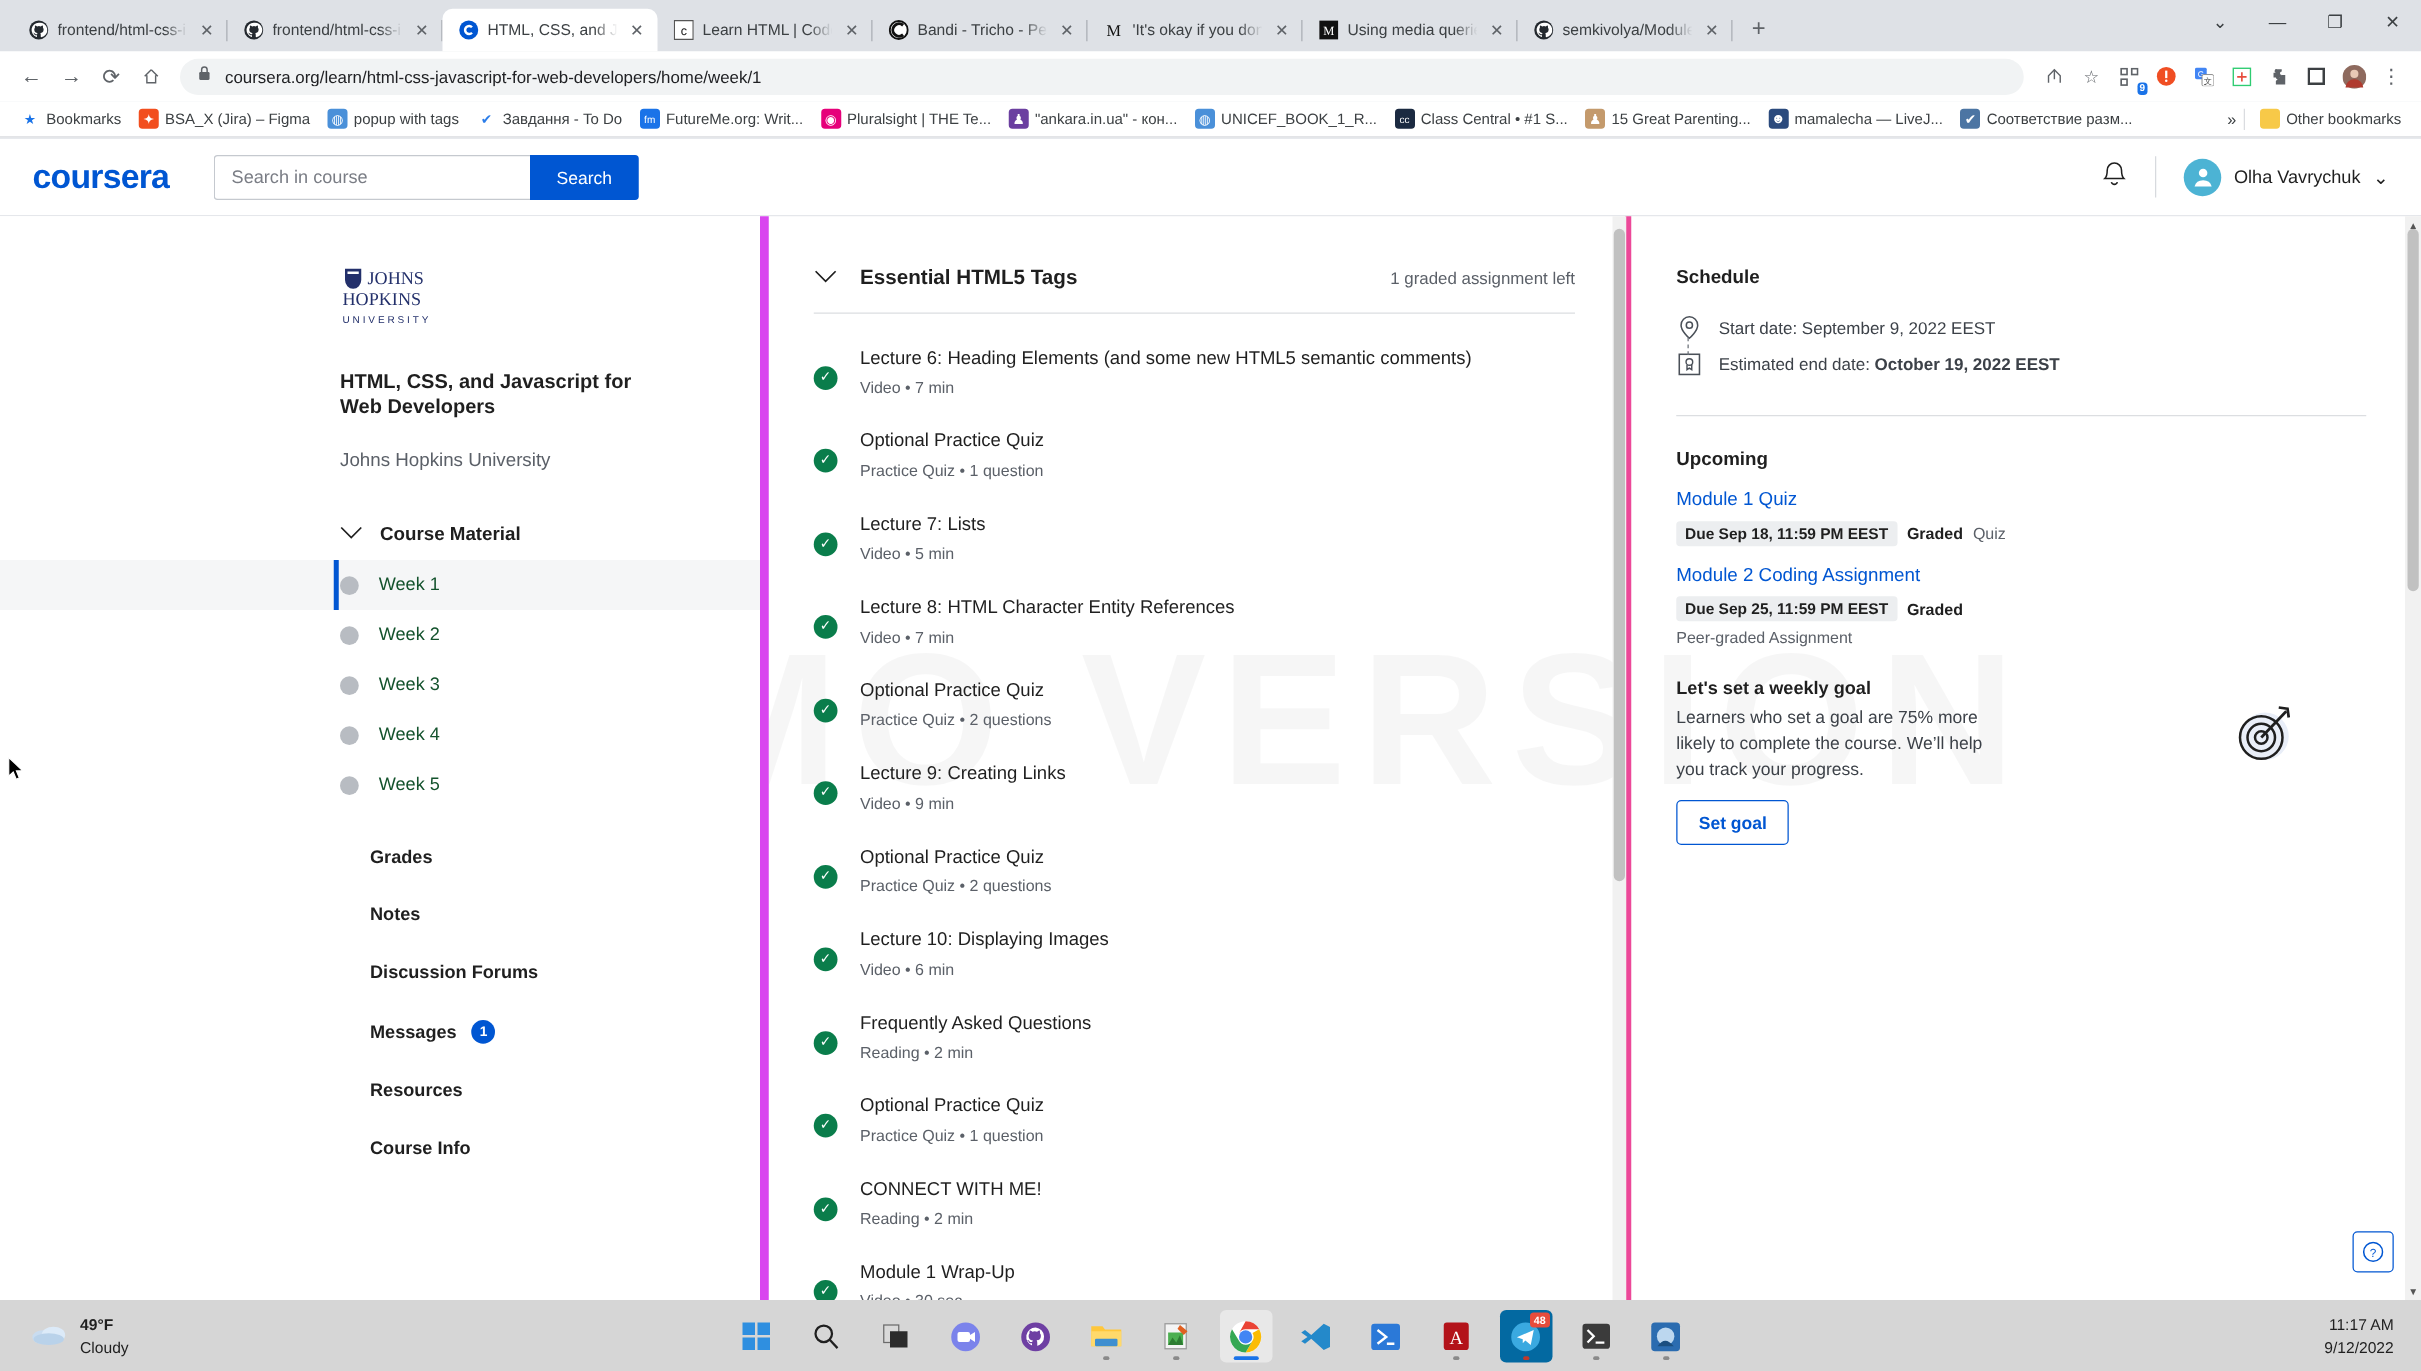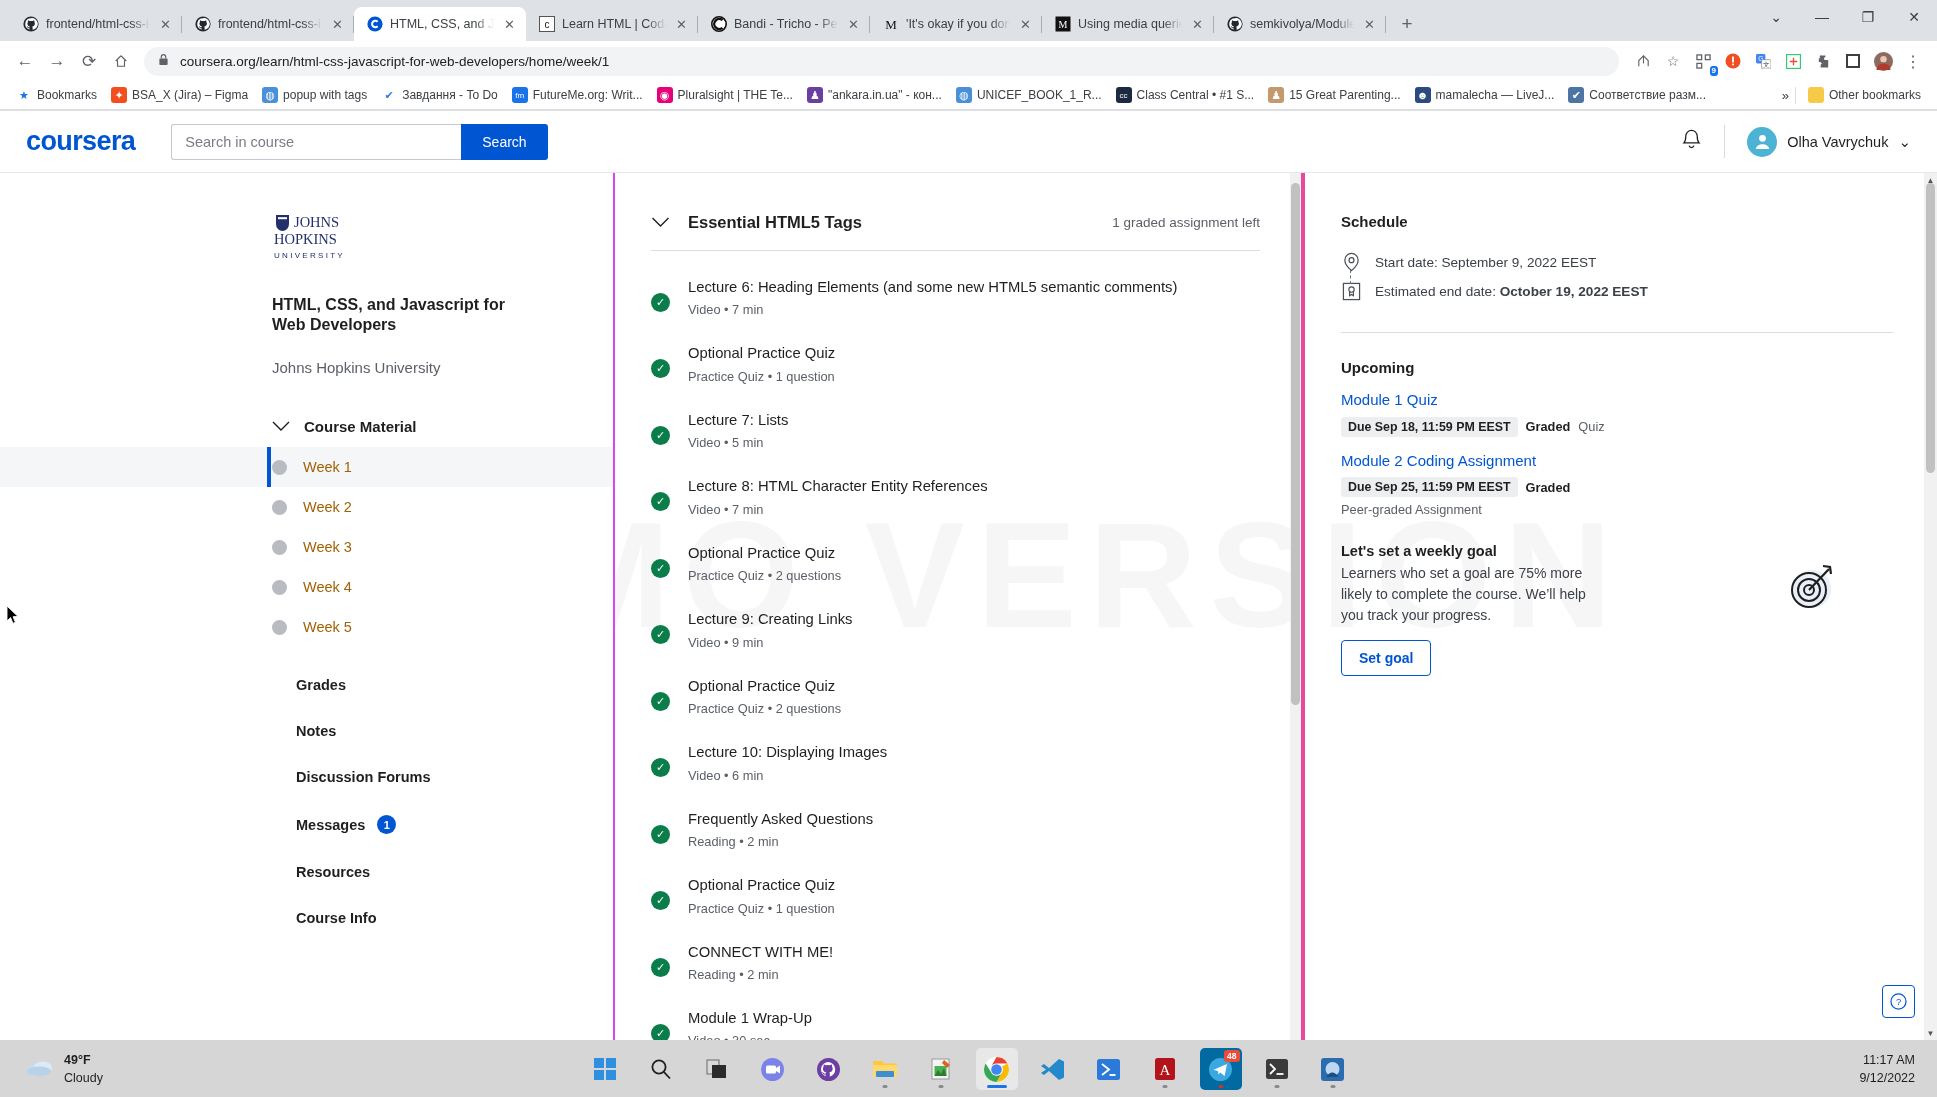--- a/index.html
+++ b/index.html
@@ -152,21 +152,21 @@
     padding: 0 26px;
     border-bottom: 1px solid #e5e7eb;
     position:relative;
   }
   #coursera-logo {
     font-size: 27px; font-weight: bold; color:#0056d2;
     letter-spacing:-0.6px; margin-right:36px;
   }
   #search-wrap { display:flex; height:36px; }
   #search-input-box {
-    width: 290px; height:36px;
+    width: 253px; height:36px;
     border: 1px solid #c5c9cf; border-right:none;
     border-radius: 3px 0 0 3px;
     display:flex; align-items:center; padding: 0 13px;
     font-size: 14.5px; color:#7a7d85;
   }
   #search-button {
     background:#0056d2; color:#fff;
     font-size:14px; font-weight:normal;
     border-radius: 0 3px 3px 0;
     display:flex;align-items:center;justify-content:center;
@@ -198,21 +198,21 @@
   
   #body-cols {
     display:flex;
     height: 867px;
     position:relative;
   }
 
   
   #left-nav {
     width: 615px; flex:0 0 615px;
-    border-right: 2px solid #d946ef;
+    border-right: 7px solid #d946ef;
     padding: 40px 0 17px 0;
     background:#fff; position:relative; z-index:6;
   }
   #jhu-logo { margin-left: 272px; margin-bottom: 30px; }
   #course-title {
     margin-left: 272px; width: 260px;
     font-size: 16px; font-weight: bold; color:#1f1f1f;
     line-height: 1.25;
   }
   #course-org {
@@ -220,21 +220,21 @@
     font-size: 15px; color:#5b6068;
   }
   #course-material-header {
     margin: 42px 0 12px 272px;
     display:flex; align-items:center; gap: 14px;
     font-size: 15px; font-weight:bold; color:#1f1f1f;
   }
   .week-item {
     height: 40px; display:flex; align-items:center;
     padding-left: 272px; gap: 16px; position:relative;
-    font-size: 14.5px; color:#a16207;
+    font-size: 14.5px; color:#14532d;
   }
   .week-item.selected { background:#f5f6f7; }
   .week-item.selected::before {
     content:""; position:absolute; left:267px; top:0; bottom:0;
     width: 4px; background:#0056d2;
   }
   .week-dot {
     width:15px;height:15px;border-radius:50%;background:#b8bcc2;
     flex:0 0 15px;
   }

